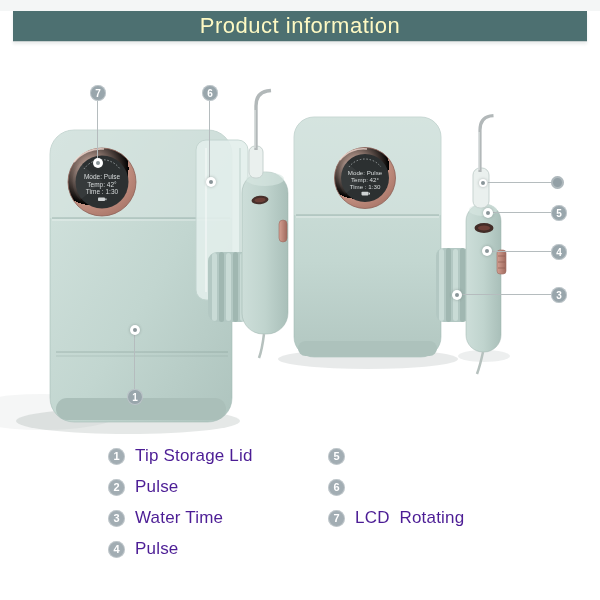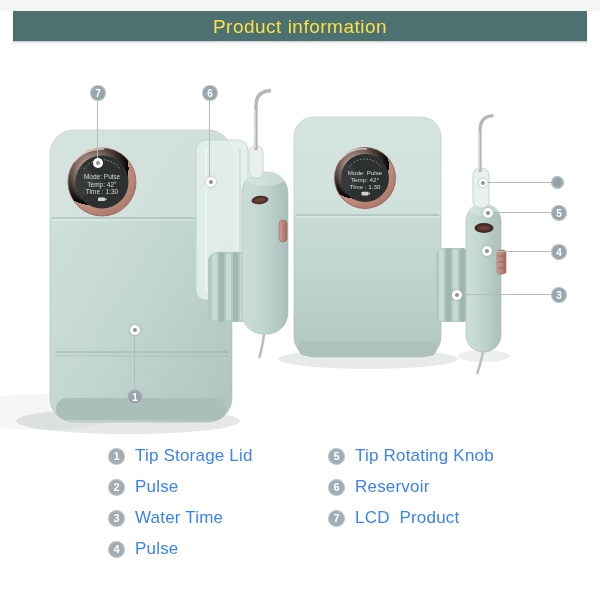--- a/index.html
+++ b/index.html
@@ -4,21 +4,21 @@
 <style>
   html,body{margin:0;padding:0;background:#fff;}
   body{font-family:"Liberation Sans",sans-serif;-webkit-font-smoothing:antialiased;}
   .stage{position:relative;width:600px;height:600px;background:#fff;overflow:hidden;}
 
   .top-strip{position:absolute;left:0;top:0;width:600px;height:11px;background:#f4f6f6;}
 
   .banner{position:absolute;left:13px;right:13px;top:11px;height:30px;background:#4d7071;
           display:flex;align-items:center;justify-content:center;
           box-shadow:0 1px 0 #c7cfcf,0 3px 3px rgba(40,60,60,.10);}
-  .banner h1{margin:0;font-size:19px;font-weight:400;color:#fde047;letter-spacing:.5px;line-height:1;}
+  .banner h1{margin:0;font-size:22px;font-weight:400;color:#fef9c3;letter-spacing:.5px;line-height:1;}
 
   .scene{position:absolute;left:0;top:60px;width:600px;height:380px;}
   .scene text{font-family:"Liberation Sans",sans-serif;fill:#d6dadb;}
 
   
   .co-circle{position:absolute;width:16px;height:16px;border-radius:50%;
              background:#99a6ac;color:#fff;font-size:10px;font-weight:bold;
              display:flex;align-items:center;justify-content:center;
              box-shadow:inset 0 0 0 1px rgba(255,255,255,.35);}
   .co-dot-solid{position:absolute;width:13px;height:13px;border-radius:50%;background:#93a0a6;
@@ -33,21 +33,21 @@
   .co-target.small::after{left:2px;top:2px;}
 
   
   .legend-col{position:absolute;top:446px;display:flex;flex-direction:column;}
   .legend-col.left{left:108px;}
   .legend-col.right{left:328px;}
   .legend-row{display:flex;align-items:center;margin-bottom:11px;height:20px;}
   .legend-num{width:17px;height:17px;border-radius:50%;background:#a2adb3;color:#fff;
               font-size:11px;font-weight:bold;display:flex;align-items:center;justify-content:center;
               margin-right:10px;box-shadow:inset 0 0 0 1px rgba(255,255,255,.3);flex:0 0 17px;}
-  .legend-label{font-size:17px;color:#3b82f6;white-space:pre;letter-spacing:.2px;}
+  .legend-label{font-size:17px;color:#4c1d95;white-space:pre;letter-spacing:.2px;}
 </style>
 </head>
 <body>
 
 <div class="stage">
 
   <div class="top-strip"></div>
 
   <div class="banner">
     <h1>Product information</h1>
@@ -242,25 +242,23 @@
     </div>
     <div class="legend-row">
       <span class="legend-num">4</span>
       <span class="legend-label">Pulse</span>
     </div>
   </div>
 
   <div class="legend-col right">
     <div class="legend-row">
       <span class="legend-num">5</span>
-      <span class="legend-label">Tip Rotating Knob</span>
     </div>
     <div class="legend-row">
       <span class="legend-num">6</span>
-      <span class="legend-label">Reservoir</span>
     </div>
     <div class="legend-row">
       <span class="legend-num">7</span>
-      <span class="legend-label">LCD  Product</span>
+      <span class="legend-label">LCD  Rotating</span>
     </div>
   </div>
 
 </div>
 
 </body></html>

